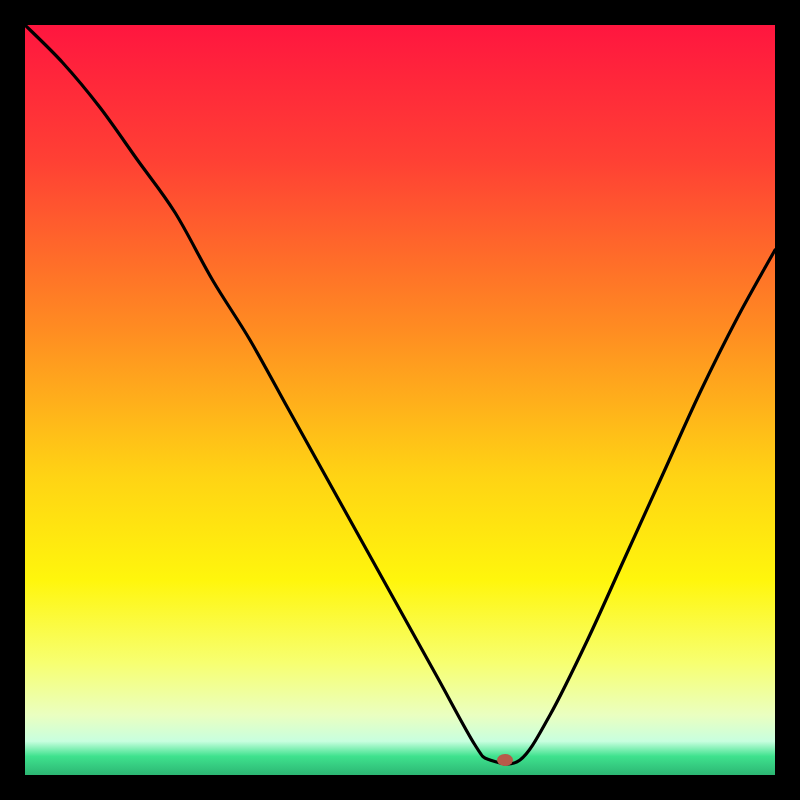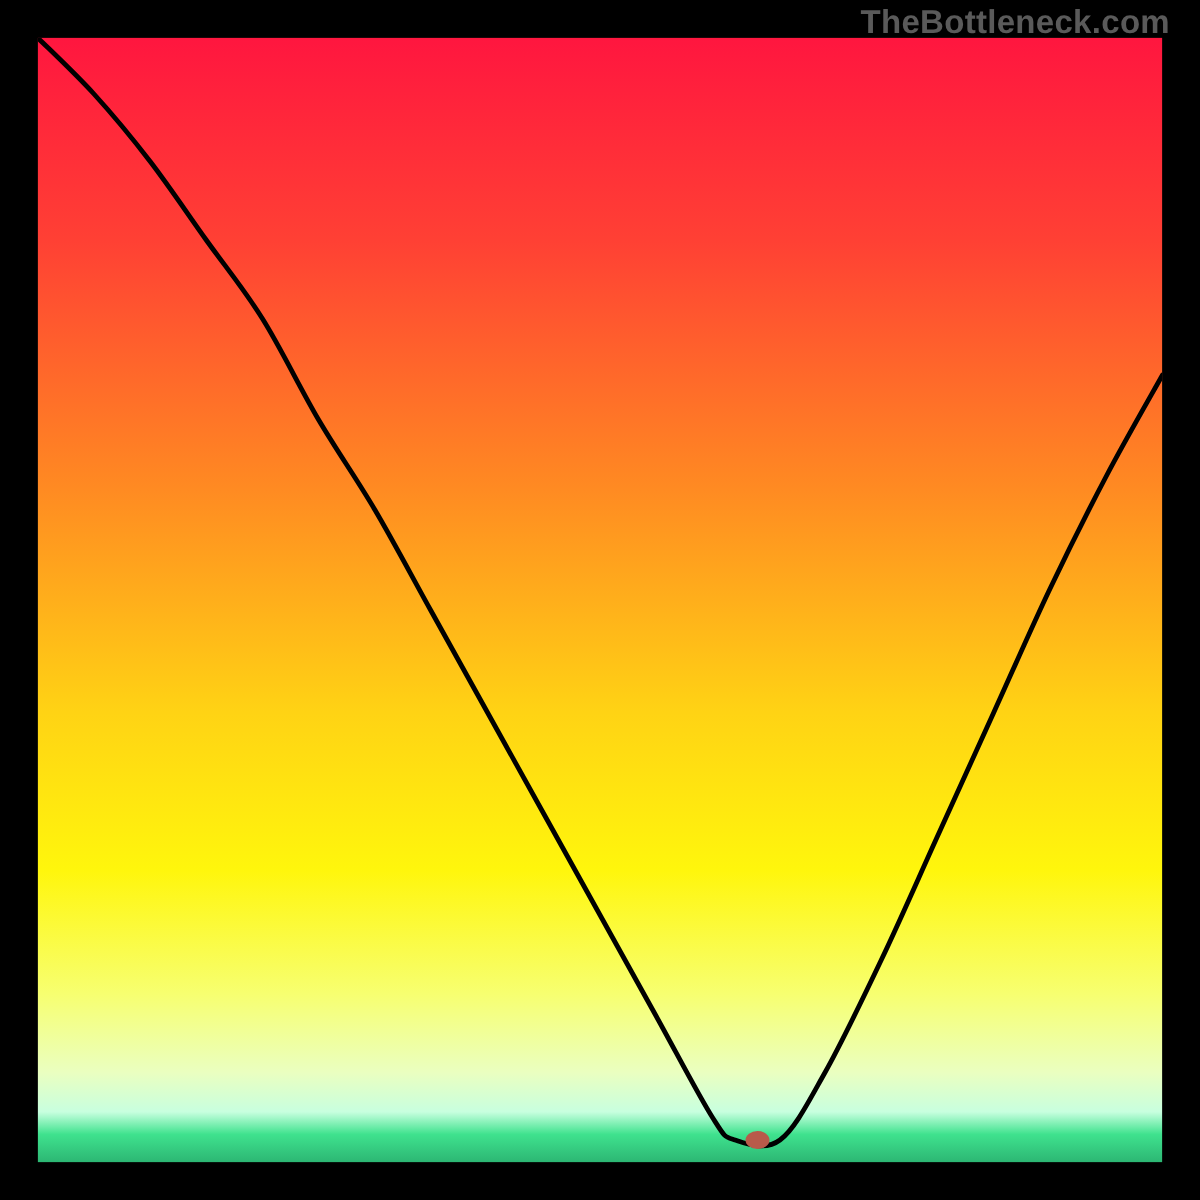--- a/index.html
+++ b/index.html
@@ -40,21 +40,20 @@
   }
   svg {
     display: block;
   }
 </style>
 </head>
 <body>
 
 <div class="frame">
 
-  <div class="watermark">TheBottleneck.com</div>
 
   <div class="plot-area">
     <svg id="chart-svg" width="750" height="750" viewBox="0 0 750 750">
       <defs>
         <linearGradient id="bg-grad" x1="0" y1="0" x2="0" y2="1">
             <stop offset="0.00%" stop-color="#ff163f"></stop>
             <stop offset="18.00%" stop-color="#ff4034"></stop>
             <stop offset="40.00%" stop-color="#ff8a22"></stop>
             <stop offset="60.00%" stop-color="#ffd314"></stop>
             <stop offset="74.00%" stop-color="#fff60c"></stop>

